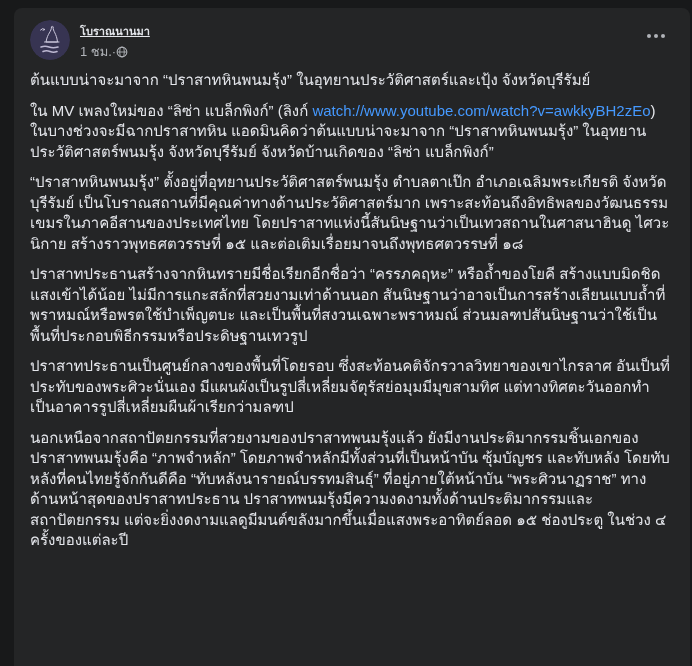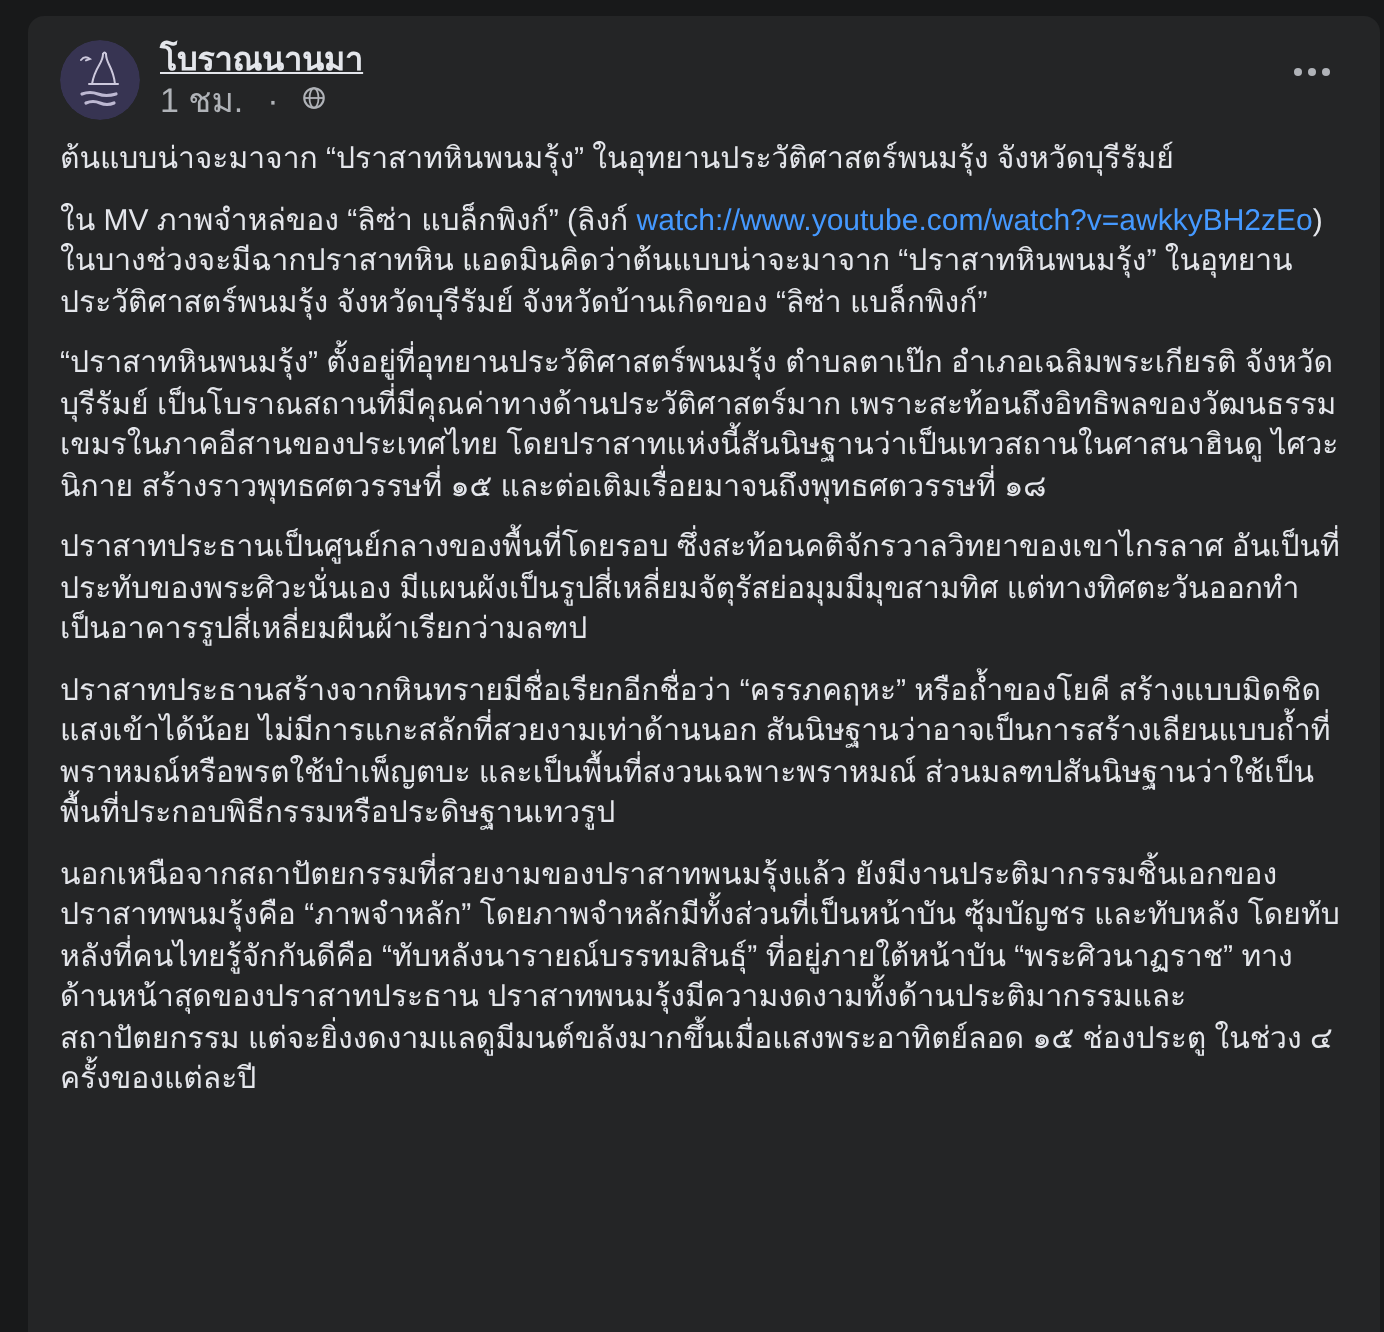--- a/index.html
+++ b/index.html
@@ -32,32 +32,32 @@
     height: 40px;
     border-radius: 50%;
     flex: 0 0 auto;
     cursor: pointer;
     overflow: hidden;
   }
   .header-meta { flex: 1 1 auto; padding-top: 1px; }
   .page-name {
     color: #e4e6eb;
     font-weight: bold;
-    font-size: 16px;
+    font-size: 11px;
     text-decoration: underline;
     cursor: pointer;
     display: inline-block;
     line-height: 19px;
   }
   .sub-line {
     display: flex;
-    align-items: flex-start;
-    gap: 12px;
+    align-items: center;
+    gap: 0;
     color: #b0b3b8;
-    font-size: 17px;
+    font-size: 13px;
     margin-top: 3px;
     line-height: 16px;
   }
   .more-btn {
     width: 36px;
     height: 36px;
     border-radius: 50%;
     display: flex;
     align-items: center;
     justify-content: center;
@@ -124,21 +124,21 @@
 
     <div class="more-btn">
       <span class="dot"></span>
       <span class="dot"></span>
       <span class="dot"></span>
     </div>
 
   </div>
 
   <div class="post-text">
-      <p><span>ต้นแบบน่าจะมาจาก “ปราสาทหินพนมรุ้ง” ในอุทยานประวัติศาสตร์พนมรุ้ง จังหวัดบุรีรัมย์</span></p>
-      <p><span>ใน MV ภาพจำหล่ของ “ลิซ่า แบล็กพิงก์” (ลิงก์ </span><a class="link">watch://www.youtube.com/watch?v=awkkyBH2zEo</a><span>) ในบางช่วงจะมีฉากปราสาทหิน แอดมินคิดว่าต้นแบบน่าจะมาจาก “ปราสาทหินพนมรุ้ง” ในอุทยานประวัติศาสตร์พนมรุ้ง จังหวัดบุรีรัมย์ จังหวัดบ้านเกิดของ “ลิซ่า แบล็กพิงก์”</span></p>
+      <p><span>ต้นแบบน่าจะมาจาก “ปราสาทหินพนมรุ้ง” ในอุทยานประวัติศาสตร์และเปุ้ง จังหวัดบุรีรัมย์</span></p>
+      <p><span>ใน MV เพลงใหม่ของ “ลิซ่า แบล็กพิงก์” (ลิงก์ </span><a class="link">watch://www.youtube.com/watch?v=awkkyBH2zEo</a><span>) ในบางช่วงจะมีฉากปราสาทหิน แอดมินคิดว่าต้นแบบน่าจะมาจาก “ปราสาทหินพนมรุ้ง” ในอุทยานประวัติศาสตร์พนมรุ้ง จังหวัดบุรีรัมย์ จังหวัดบ้านเกิดของ “ลิซ่า แบล็กพิงก์”</span></p>
       <p><span>“ปราสาทหินพนมรุ้ง” ตั้งอยู่ที่อุทยานประวัติศาสตร์พนมรุ้ง ตำบลตาเป๊ก อำเภอเฉลิมพระเกียรติ จังหวัดบุรีรัมย์ เป็นโบราณสถานที่มีคุณค่าทางด้านประวัติศาสตร์มาก เพราะสะท้อนถึงอิทธิพลของวัฒนธรรมเขมรในภาคอีสานของประเทศไทย โดยปราสาทแห่งนี้สันนิษฐานว่าเป็นเทวสถานในศาสนาฮินดู ไศวะนิกาย สร้างราวพุทธศตวรรษที่ ๑๕ และต่อเติมเรื่อยมาจนถึงพุทธศตวรรษที่ ๑๘</span></p>
+      <p><span>ปราสาทประธานสร้างจากหินทรายมีชื่อเรียกอีกชื่อว่า “ครรภคฤหะ” หรือถ้ำของโยคี สร้างแบบมิดชิด แสงเข้าได้น้อย ไม่มีการแกะสลักที่สวยงามเท่าด้านนอก สันนิษฐานว่าอาจเป็นการสร้างเลียนแบบถ้ำที่พราหมณ์หรือพรตใช้บำเพ็ญตบะ และเป็นพื้นที่สงวนเฉพาะพราหมณ์ ส่วนมลฑปสันนิษฐานว่าใช้เป็นพื้นที่ประกอบพิธีกรรมหรือประดิษฐานเทวรูป</span></p>
       <p><span>ปราสาทประธานเป็นศูนย์กลางของพื้นที่โดยรอบ ซึ่งสะท้อนคติจักรวาลวิทยาของเขาไกรลาศ อันเป็นที่ประทับของพระศิวะนั่นเอง มีแผนผังเป็นรูปสี่เหลี่ยมจัตุรัสย่อมุมมีมุขสามทิศ แต่ทางทิศตะวันออกทำเป็นอาคารรูปสี่เหลี่ยมผืนผ้าเรียกว่ามลฑป</span></p>
-      <p><span>ปราสาทประธานสร้างจากหินทรายมีชื่อเรียกอีกชื่อว่า “ครรภคฤหะ” หรือถ้ำของโยคี สร้างแบบมิดชิด แสงเข้าได้น้อย ไม่มีการแกะสลักที่สวยงามเท่าด้านนอก สันนิษฐานว่าอาจเป็นการสร้างเลียนแบบถ้ำที่พราหมณ์หรือพรตใช้บำเพ็ญตบะ และเป็นพื้นที่สงวนเฉพาะพราหมณ์ ส่วนมลฑปสันนิษฐานว่าใช้เป็นพื้นที่ประกอบพิธีกรรมหรือประดิษฐานเทวรูป</span></p>
       <p><span>นอกเหนือจากสถาปัตยกรรมที่สวยงามของปราสาทพนมรุ้งแล้ว ยังมีงานประติมากรรมชิ้นเอกของปราสาทพนมรุ้งคือ “ภาพจำหลัก” โดยภาพจำหลักมีทั้งส่วนที่เป็นหน้าบัน ซุ้มบัญชร และทับหลัง โดยทับหลังที่คนไทยรู้จักกันดีคือ “ทับหลังนารายณ์บรรทมสินธุ์” ที่อยู่ภายใต้หน้าบัน “พระศิวนาฏราช” ทางด้านหน้าสุดของปราสาทประธาน ปราสาทพนมรุ้งมีความงดงามทั้งด้านประติมากรรมและสถาปัตยกรรม แต่จะยิ่งงดงามแลดูมีมนต์ขลังมากขึ้นเมื่อแสงพระอาทิตย์ลอด ๑๕ ช่องประตู ในช่วง ๔ ครั้งของแต่ละปี</span></p>
     </div>
 
 </div>
 
 </body></html>

